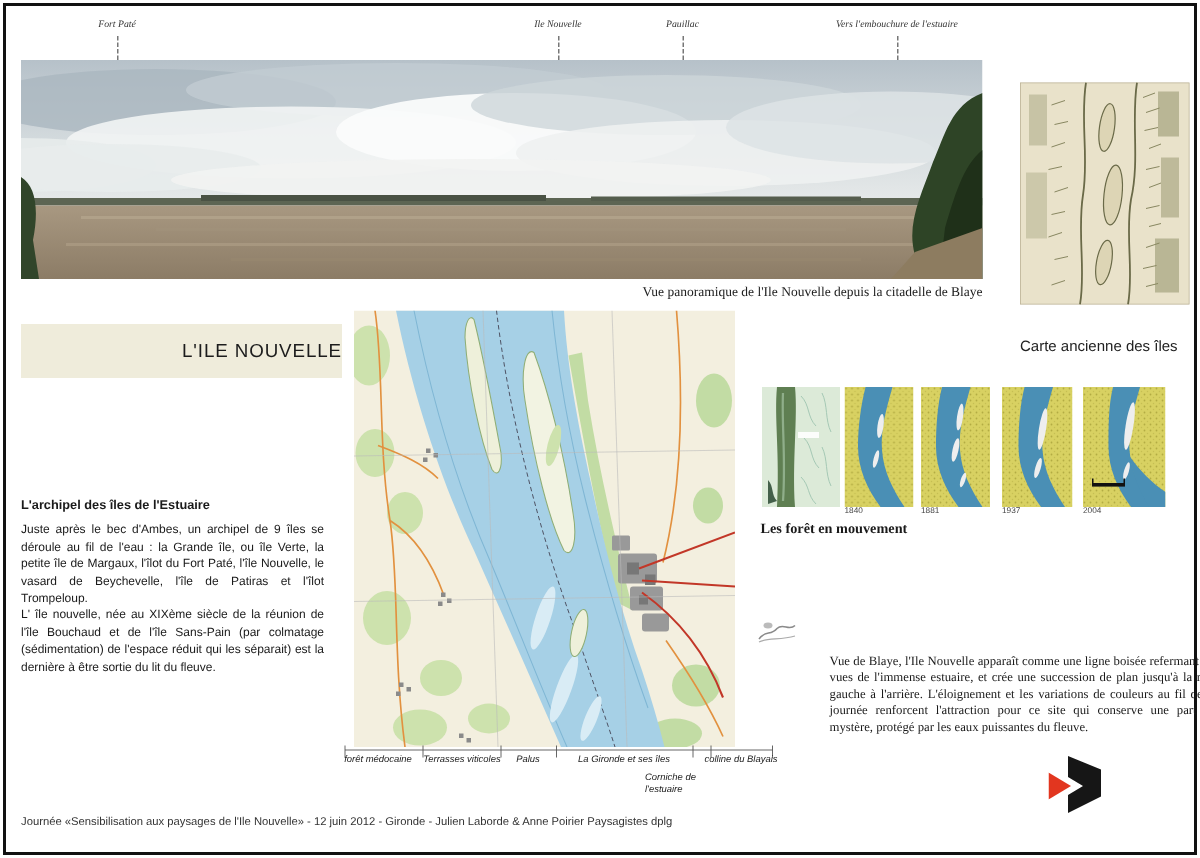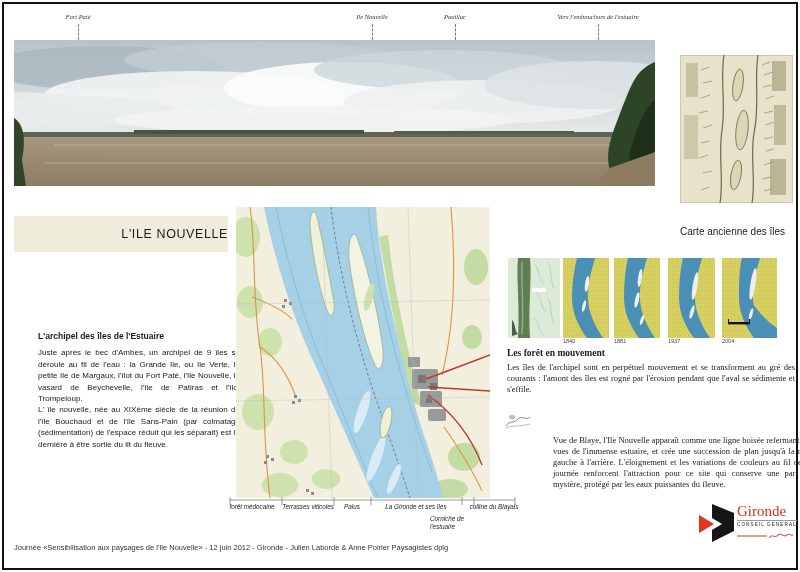--- a/index.html
+++ b/index.html
@@ -18,21 +18,21 @@
 
   .pano-caption{position:absolute;top:189px;right:145px;
     font-family:"Liberation Serif",serif;font-size:9px;color:#222;}
 
   .oldmap-caption{position:absolute;left:680px;top:226px;font-size:10px;color:#222;}
 
   .title-band{position:absolute;left:14px;top:216px;width:214px;height:36px;
     background:#efecdb;display:flex;align-items:center;justify-content:flex-end;}
   .title-band span{font-size:12.5px;letter-spacing:.6px;color:#1c1c1c;padding-left:4px;}
 
-  .leftcol{position:absolute;left:14px;width:202px;text-align:justify;margin-left:24px;}
+  .leftcol{position:absolute;left:14px;width:202px;text-align:justify;}
   .leftcol h3{margin:0;font-size:8.5px;}
   .leftcol p{margin:0;font-size:8px;line-height:11.5px;}
 
   .legend-label{position:absolute;font-size:6.3px;font-style:italic;color:#222;
     transform:translateX(-50%);white-space:nowrap;}
   .legend-sub{position:absolute;font-size:6.3px;font-style:italic;color:#222;width:56px;line-height:7.5px;}
 
   .serifcol{font-family:"Liberation Serif",serif;}
   .mv-heading{position:absolute;left:507px;top:348px;font-size:9.5px;font-weight:bold;}
   .mv-p1{position:absolute;left:507px;top:362px;width:288px;font-size:8.5px;line-height:11px;text-align:justify;margin:0;}
@@ -97,20 +97,21 @@
     <rect x="30" y="122" width="570" height="2" fill="#b0a089" opacity=".6"></rect>
     <rect x="140" y="132" width="420" height="2" fill="#97876f" opacity=".7"></rect>
 
     <path d="M641,22 C620,30 616,50 608,68 C600,90 590,110 596,130 L600,146 L641,146 Z" fill="#2e4426"></path>
     <path d="M641,60 C628,70 622,92 616,112 L612,146 L641,146 Z" fill="#1f3019"></path>
     <path d="M596,128 L641,112 L641,146 L580,146 Z" fill="#8d7c60"></path>
 
     <path d="M0,78 C10,84 12,100 8,120 L12,146 L0,146 Z" fill="#31452a"></path>
   </svg>
 
+  <div class="pano-caption">Vue panoramique de l'Ile Nouvelle depuis la citadelle de Blaye</div>
 
   <svg class="abs" style="left:680px;top:55px" width="113" height="148" viewBox="0 0 113 148">
     <rect width="113" height="148" fill="#e9e2ca" stroke="#b9b094" stroke-width="1"></rect>
     <path d="M44,0 C40,25 46,50 42,75 C38,100 44,125 40,148" fill="none" stroke="#6a6a48" stroke-width="1.2"></path>
     <path d="M78,0 C74,25 80,52 74,78 C70,102 76,126 72,148" fill="none" stroke="#6a6a48" stroke-width="1.2"></path>
     <ellipse cx="58" cy="30" rx="5" ry="16" fill="#ddd5b5" stroke="#6a6a48" stroke-width=".8" transform="rotate(8 58 30)"></ellipse>
     <ellipse cx="62" cy="75" rx="6" ry="20" fill="#ddd5b5" stroke="#6a6a48" stroke-width=".8" transform="rotate(6 62 75)"></ellipse>
     <ellipse cx="56" cy="120" rx="5" ry="15" fill="#ddd5b5" stroke="#6a6a48" stroke-width=".8" transform="rotate(10 56 120)"></ellipse>
     <g stroke="#7c7c54" stroke-width=".6">
       <path d="M82,10 l8,-3 M84,20 l9,-3 M83,32 l9,-2 M86,44 l8,-3 M84,58 l9,-2 M86,70 l8,-3 M84,84 l9,-2 M86,96 l8,-2 M84,110 l9,-3 M82,124 l9,-2 M84,136 l8,-2"></path>
@@ -314,37 +315,28 @@
     <rect x="6" y="64" width="22" height="2.4" fill="#111"></rect>
     <rect x="6" y="61" width="1" height="3" fill="#111"></rect>
       <rect x="27" y="61" width="1" height="3" fill="#111"></rect>
   </svg>
   <span class="strip-date" style="left:563px">1840</span>
   <span class="strip-date" style="left:614px">1881</span>
   <span class="strip-date" style="left:668px">1937</span>
   <span class="strip-date" style="left:722px">2004</span>
 
   <div class="mv-heading serifcol">Les forêt en mouvement</div>
-  <p class="mv-p1 serifcol">Les îles de l'archipel sont en perpétuel mouvement et se transforment au gré des courants : l'amont des îles est rogné par l'érosion pendant que l'aval se sédimente et s'effile.</p>
   <svg class="abs" style="left:504px;top:412px" width="28" height="18" viewBox="0 0 28 18">
     <path d="M2,14 C6,8 10,12 14,7 C18,3 22,9 26,5" fill="none" stroke="#8a8a8a" stroke-width="1"></path>
     <path d="M2,16 C8,13 16,15 26,12" fill="none" stroke="#aaa" stroke-width=".8"></path>
     <ellipse cx="8" cy="5" rx="3" ry="2" fill="#bbb"></ellipse>
   </svg>
   <p class="mv-p2 serifcol">Vue de Blaye, l'Ile Nouvelle apparaît comme une ligne boisée refermant les vues de l'immense estuaire, et crée une succession de plan jusqu'à la rive gauche à l'arrière. L'éloignement et les variations de couleurs au fil de la journée renforcent l'attraction pour ce site qui conserve une part de mystère, protégé par les eaux puissantes du fleuve.</p>
 
   <div class="footer">Journée «Sensibilisation aux paysages de l'Ile Nouvelle» - 12 juin 2012 - Gironde - Julien Laborde &amp; Anne Poirier Paysagistes dplg</div>
 
   <div class="logo">
     <svg width="38" height="40" viewBox="0 0 38 40">
       <polygon points="0,12 15,21 0,30" fill="#e2361f"></polygon>
       <polygon points="13,1 35,10 35,28 13,39 13,27 23,21 13,15" fill="#161616"></polygon>
     </svg>
-    <div class="logo-text">
-      <div class="logo-name">Gironde</div>
-      <div class="logo-sub">CONSEIL GENERAL</div>
-      <svg width="56" height="9" viewBox="0 0 56 9">
-        <line x1="0" y1="4" x2="30" y2="4" stroke="#d7301f" stroke-width="1"></line>
-        <path d="M32,6 C35,1 38,7 41,3 C44,0 47,6 50,3 C52,1 54,4 56,3" fill="none" stroke="#d7301f" stroke-width="1"></path>
-      </svg>
-    </div>
   </div>
 </div>
 
 </body></html>

